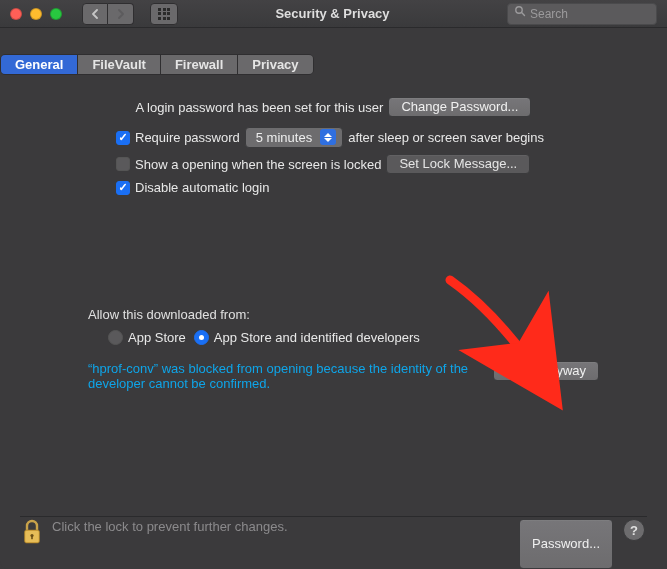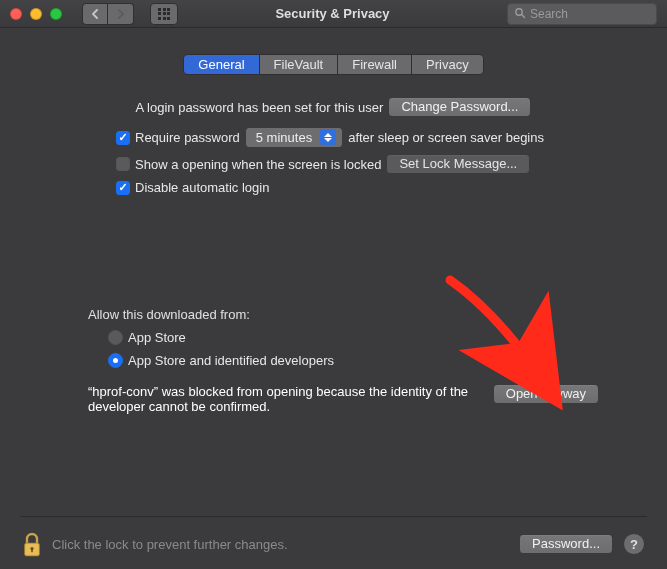--- a/index.html
+++ b/index.html
@@ -38,28 +38,28 @@
     margin-left:6px;
   }
   .gridicon { width:12px; height:12px; display:grid; grid-template-columns:repeat(3,1fr); grid-template-rows:repeat(3,1fr); gap:1.5px;}
   .gridicon span{background:#2a2a2a;}
   .titletext {
     flex:1; text-align:center; font-weight:600; color:#dedede; font-size:13px;
     padding-right:20px;
   }
   .searchwrap {
     width:150px; height:22px; background:#5b5a5c; border-radius:4px;
-    display:flex; align-items:center; padding:0 6px; color:#9b9a9c;
+    display:flex; padding:0 6px; color:#9b9a9c;
     border:1px solid #4a4a4c;
   }
   .searchwrap .mag { margin-right:4px; font-size:12px; position: relative; top: 1px;}
   .searchwrap input { background:transparent; border:none; outline:none; color:#ddd; font-size:12px; width:100%;}
   .searchwrap input::placeholder{color:#9b9a9c;}
 
-  .tabs { display:flex; justify-content:center; margin-top:26px;}
+  .tabs { display:flex; justify-content:flex-start; margin-top:26px;font-weight:bold;}
   .seg { display:flex; border-radius:5px; overflow:hidden; border:1px solid #2f2e30;}
   .seg .tab {
     padding:2px 14px; background:#6a696b; color:#e5e5e5; font-size:13px;
     border-right:1px solid #2f2e30;
   }
   .seg .tab:last-child{border-right:none;}
   .seg .tab.active { background:#3369d6; color:#fff;}
 
   .panel { padding:0 68px 0 68px; }
 
@@ -85,36 +85,36 @@
     background:#6d6c6e; border:1px solid #3a3a3c; border-radius:4px;
     padding:1px 6px 2px 10px; display:inline-flex; align-items:center; gap:8px;
     color:#eee;
     text-align:right;
   }
   .stepper { background:#2f6fe0; border-radius:3px; width:16px; height:16px; display:flex; flex-direction:column; align-items:center; justify-content:center; gap:0;}
   .stepper::before{content:""; border-left:4px solid transparent; border-right:4px solid transparent; border-bottom:4px solid #fff; margin-bottom:1px;}
   .stepper::after{content:""; border-left:4px solid transparent; border-right:4px solid transparent; border-top:4px solid #fff;}
 
   .section-label { margin-top:112px; margin-left:20px; color:#e0e0e0;}
-  .radiogrp { margin-left:40px; margin-top:8px; display:flex; flex-direction:column; gap:8px;}
+  .radiogrp { margin-left:40px; margin-top:8px; display:flex; gap:8px;}
   .radio {
     width:15px; height:15px; border-radius:50%; border:1px solid #555; background:#5a595b;
     display:inline-flex; align-items:center; justify-content:center; flex:none;
   }
   .radio.on { background:#1a6ff4; border-color:#1a6ff4;}
   .radio.on::after{content:""; width:5px; height:5px; border-radius:50%; background:#fff;}
   .blocked-row {
     display:flex; gap:20px; margin-top:16px; margin-left:20px; align-items:flex-start;
   }
-  .blocked-text { flex:1; color:#ffffff; max-width:430px;}
+  .blocked-text { flex:1; color:#0ea5e9; max-width:430px;}
   .openbtn { margin-top:0;}
 
   .footer {
     position:absolute; left:0; right:0; bottom:0; height:50px;
-    display:flex; align-items:center; padding:0 22px 0 22px;
+    display:flex; padding:0 22px 0 22px;
   }
   .divider { position:absolute; left:20px; right:20px; bottom:52px; height:1px; background:#2a2a2c;}
   .lock { width:18px; height:24px; margin-right:12px; position:relative;}
   .lock svg{display:block;}
   .locktext { color:#8b8a8c; font-size:13px;}
   .footer .spacer{flex:1;}
   .helpbtn {
     width:22px; height:22px; border-radius:50%; background:#6d6c6e;
     display:flex; align-items:center; justify-content:center; color:#e0e0e0;
     border:1px solid #3a3a3c; margin-left:10px; font-size:13px; font-weight:600;

